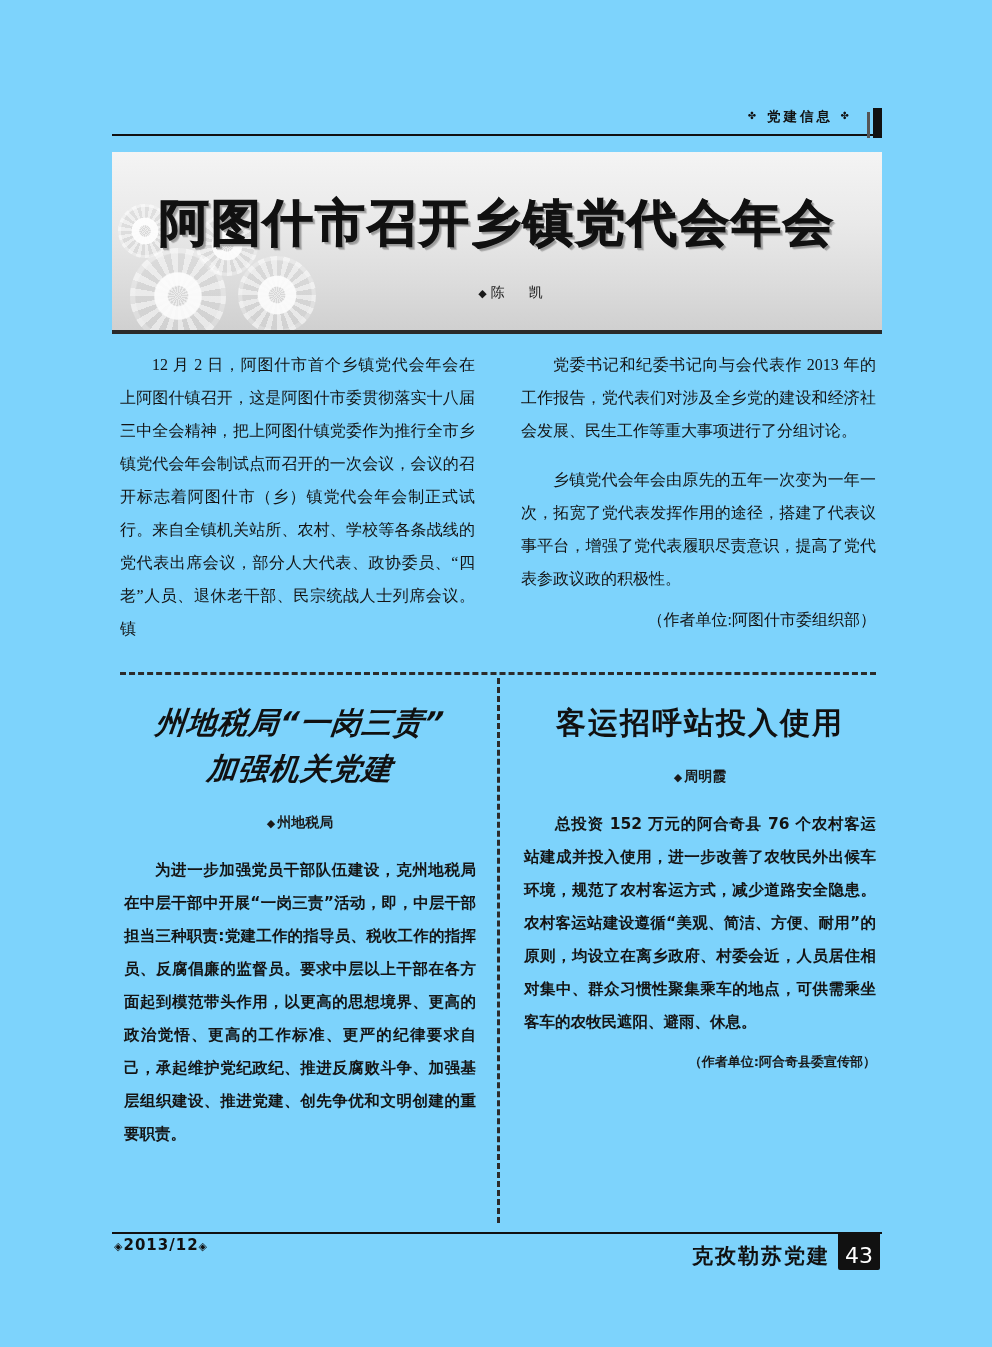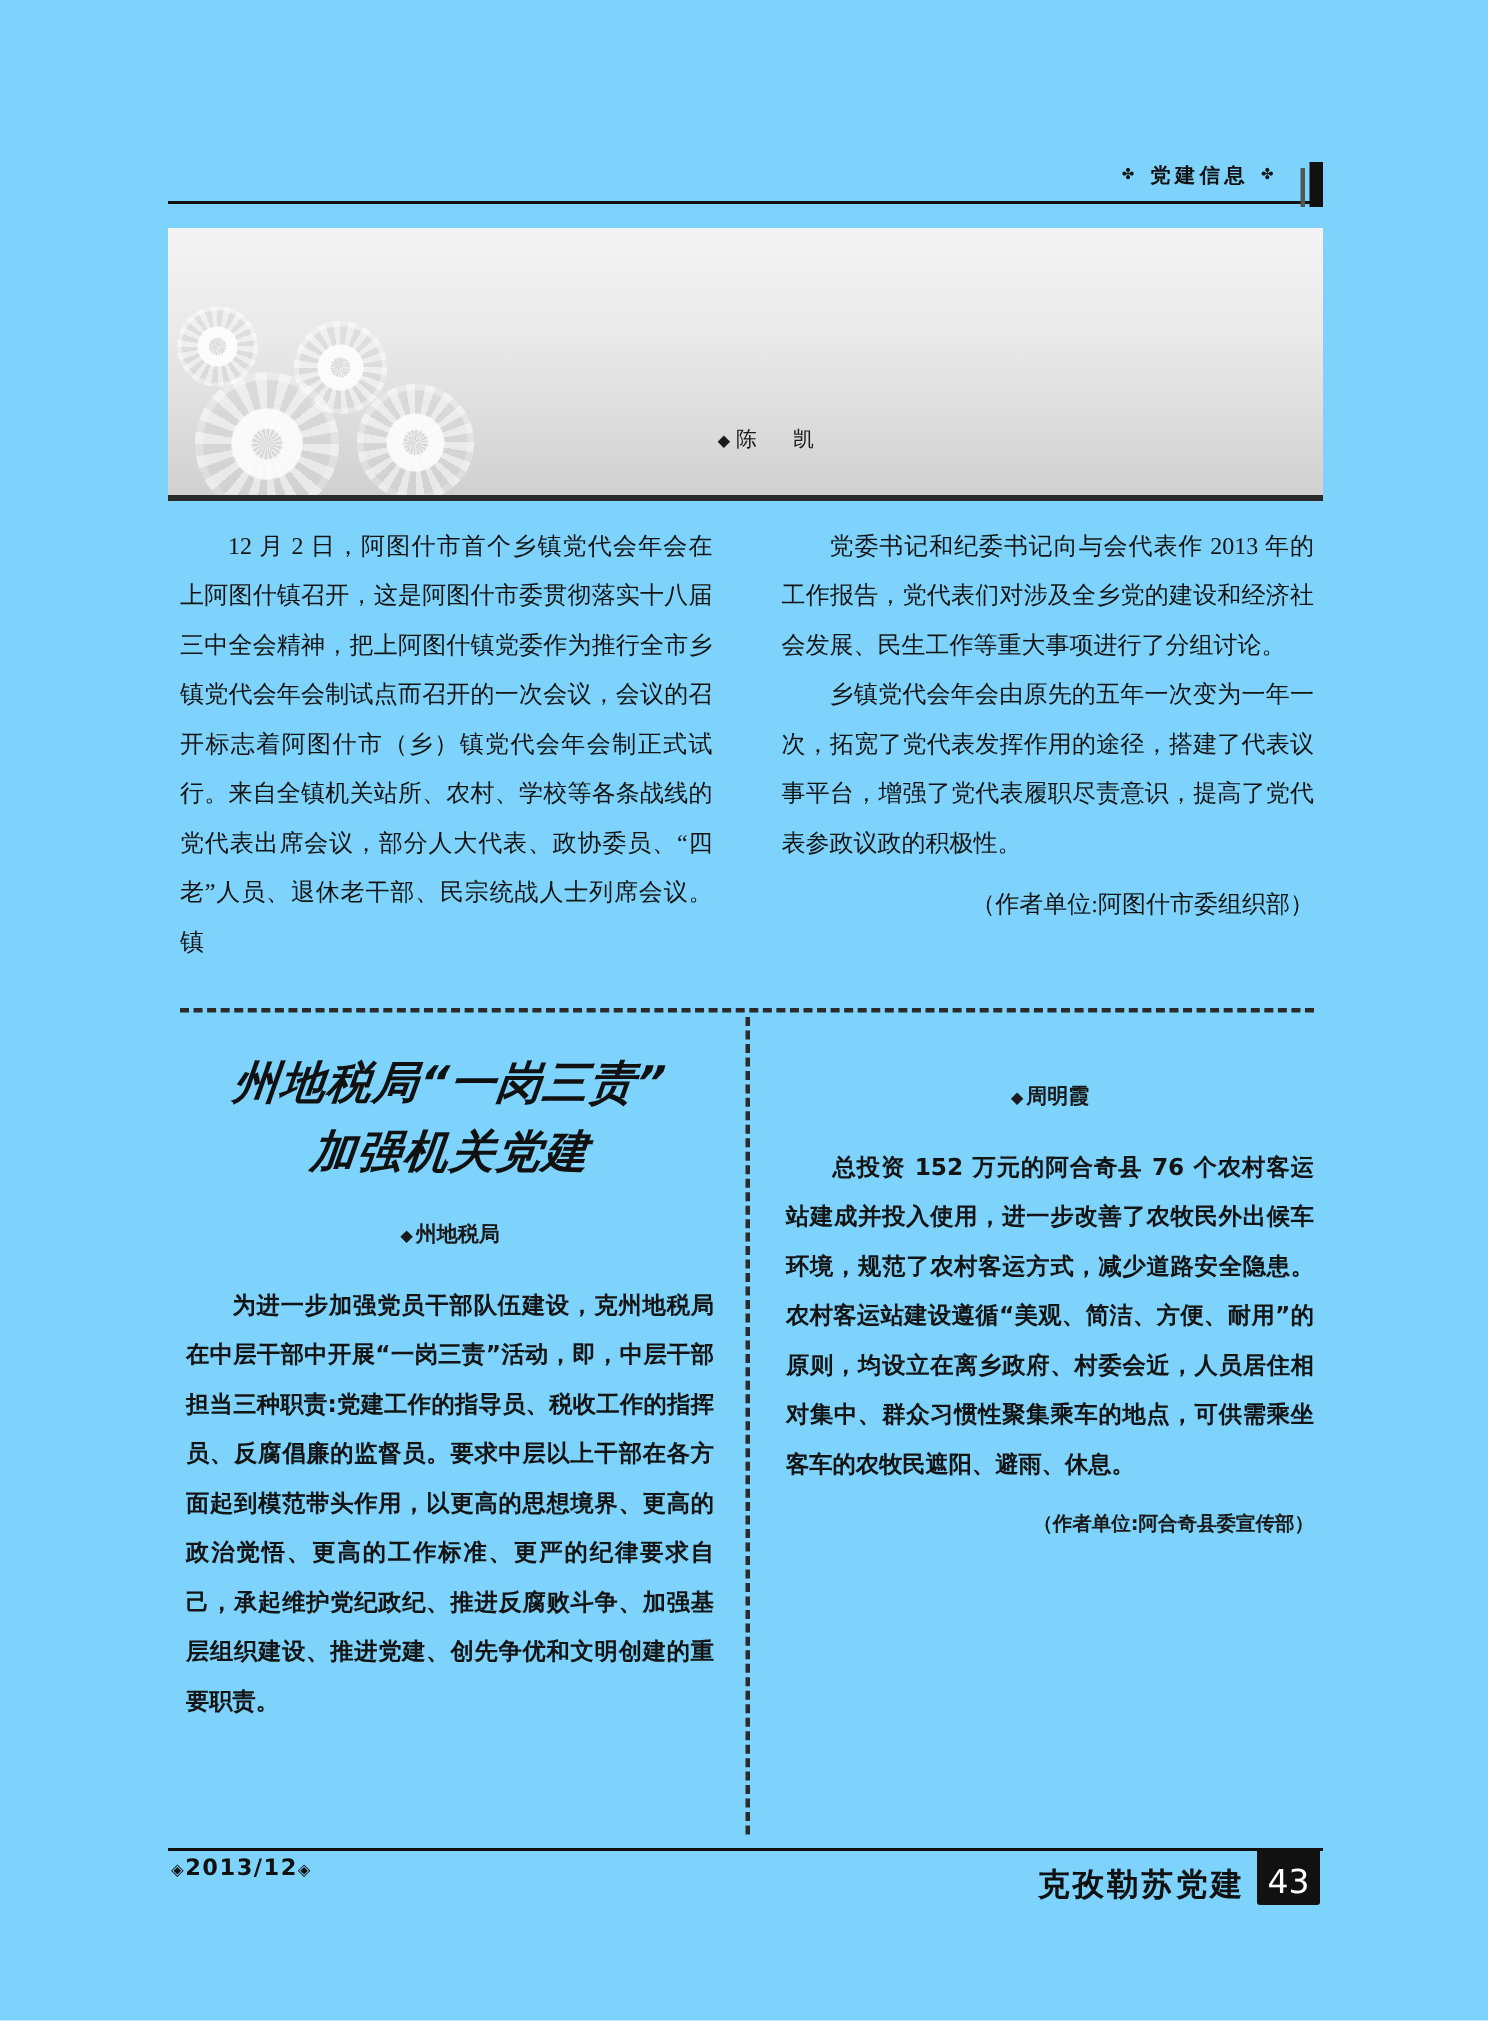--- a/index.html
+++ b/index.html
@@ -148,21 +148,21 @@
     top: 0;
     width: 355px;
     font-size: 16px;
     line-height: 33px;
     text-align: justify;
     color: #141414;
   }
   .lead-col.left  { left: 0; }
   .lead-col.right { left: 401px; }
   .lead-col p { margin: 0 0 0 0; text-indent: 2em; }
-  .lead-col p + p { margin-top: 0; }
+  .lead-col p + p { margin-top: 16px; }
   .credit {
     text-align: right;
     text-indent: 0 !important;
     margin-top: 8px !important;
   }
 
   
   .divider-top {
     position: absolute;
     left: 120px;
@@ -296,20 +296,21 @@
     <div class="flower f2">
         <div class="petals"></div>
       </div>
     <div class="flower f1">
         <div class="petals"></div>
       </div>
     <div class="flower f3">
         <div class="petals"></div>
       </div>
 
+    <div class="masthead-title">阿图什市召开乡镇党代会年会</div>
     <div class="masthead-byline">
       <span class="dia">◆</span><span>陈　凯</span>
     </div>
   </div>
 
   <div class="lead">
     <div class="lead-col left">
       <p>12 月 2 日，阿图什市首个乡镇党代会年会在上阿图什镇召开，这是阿图什市委贯彻落实十八届三中全会精神，把上阿图什镇党委作为推行全市乡镇党代会年会制试点而召开的一次会议，会议的召开标志着阿图什市（乡）镇党代会年会制正式试行。来自全镇机关站所、农村、学校等各条战线的党代表出席会议，部分人大代表、政协委员、“四老”人员、退休老干部、民宗统战人士列席会议。镇</p>
     </div>
     <div class="lead-col right">
@@ -327,20 +328,21 @@
     <div class="art-title">加强机关党建</div>
     <div class="art-byline">
       <span class="dia">◆</span><span>州地税局</span>
     </div>
     <div class="art-body">
       <p>为进一步加强党员干部队伍建设，克州地税局在中层干部中开展“一岗三责”活动，即，中层干部担当三种职责:党建工作的指导员、税收工作的指挥员、反腐倡廉的监督员。要求中层以上干部在各方面起到模范带头作用，以更高的思想境界、更高的政治觉悟、更高的工作标准、更严的纪律要求自己，承起维护党纪政纪、推进反腐败斗争、加强基层组织建设、推进党建、创先争优和文明创建的重要职责。</p>
     </div>
   </div>
 
   <div class="art right">
+    <div class="art-title">客运招呼站投入使用</div>
     <div class="art-byline">
       <span class="dia">◆</span><span>周明霞</span>
     </div>
     <div class="art-body">
       <p>总投资 152 万元的阿合奇县 76 个农村客运站建成并投入使用，进一步改善了农牧民外出候车环境，规范了农村客运方式，减少道路安全隐患。农村客运站建设遵循“美观、简洁、方便、耐用”的原则，均设立在离乡政府、村委会近，人员居住相对集中、群众习惯性聚集乘车的地点，可供需乘坐客车的农牧民遮阳、避雨、休息。</p>
     </div>
     <div class="art-credit">（作者单位:阿合奇县委宣传部）</div>
   </div>
 
   <div class="footer-rule"></div>

